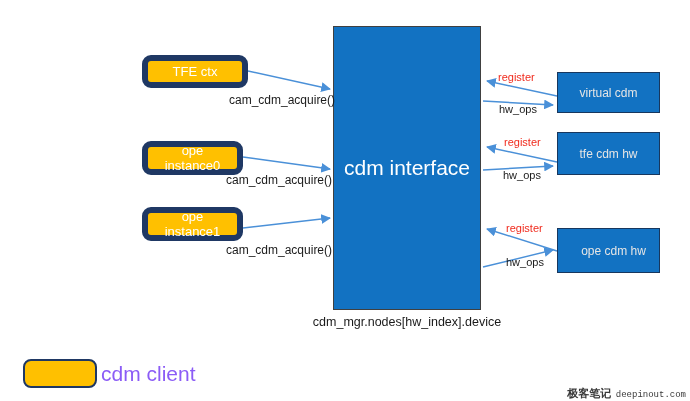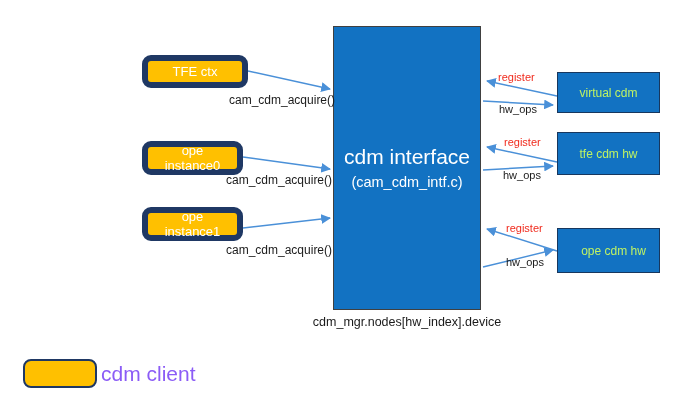--- a/index.html
+++ b/index.html
@@ -76,21 +76,21 @@
     position: absolute;
     left: 557px;
     width: 103px;
     background: #1272C2;
     border: 1.5px solid #17375E;
     display: flex;
     align-items: center;
     justify-content: center;
     z-index: 2;
   }
-  .hw-box .hw-label { color: #bef264; font-size: 12px; white-space: nowrap; }
+  .hw-box .hw-label { color: #e5e5e5; font-size: 12px; white-space: nowrap; }
   .hw-virtual { top: 72px;  height: 41px; }
   .hw-tfe     { top: 132px; height: 43px; }
   .hw-ope     { top: 228px; height: 45px; padding-left: 10px; }
 
   
   .edge-label {
     position: absolute;
     color: #1a1a1a;
     font-size: 12px;
     white-space: nowrap;
@@ -207,21 +207,20 @@
     <span class="client-label">ope
 instance1</span>
   </div>
 
   <div class="edge-label acquire-0">cam_cdm_acquire()</div>
   <div class="edge-label acquire-1">cam_cdm_acquire()</div>
   <div class="edge-label acquire-2">cam_cdm_acquire()</div>
 
   <div class="center-box" style="background-color: rgb(18, 114, 194);">
     <div class="center-title">cdm interface</div>
-    <div class="center-subtitle">(cam_cdm_intf.c)</div>
   </div>
   <div class="bottom-label">cdm_mgr.nodes[hw_index].device</div>
 
   <div class="hw-box hw-virtual" style="background-color: rgb(18, 114, 194); border-color: rgb(23, 55, 94);">
     <span class="hw-label">virtual cdm</span>
   </div>
   <div class="hw-box hw-tfe" style="background-color: rgb(18, 114, 194); border-color: rgb(23, 55, 94);">
     <span class="hw-label">tfe cdm hw</span>
   </div>
   <div class="hw-box hw-ope" style="background-color: rgb(18, 114, 194); border-color: rgb(23, 55, 94);">
@@ -233,14 +232,18 @@
 
   <div class="register-label register-1" style="color: rgb(240, 43, 29);">register</div>
   <div class="hwops-label hwops-1">hw_ops</div>
 
   <div class="register-label register-2" style="color: rgb(240, 43, 29);">register</div>
   <div class="hwops-label hwops-2">hw_ops</div>
 
   <div class="legend-swatch" style="background-color: rgb(255, 192, 0); border-color: rgb(31, 56, 100);"></div>
   <div class="legend-label">cdm client</div>
 
+  <div class="watermark">
+    <span class="wm-cn">极客笔记</span>
+    <span class="wm-site">deepinout.com</span>
+  </div>
 
 </div>
 
 </body></html>

